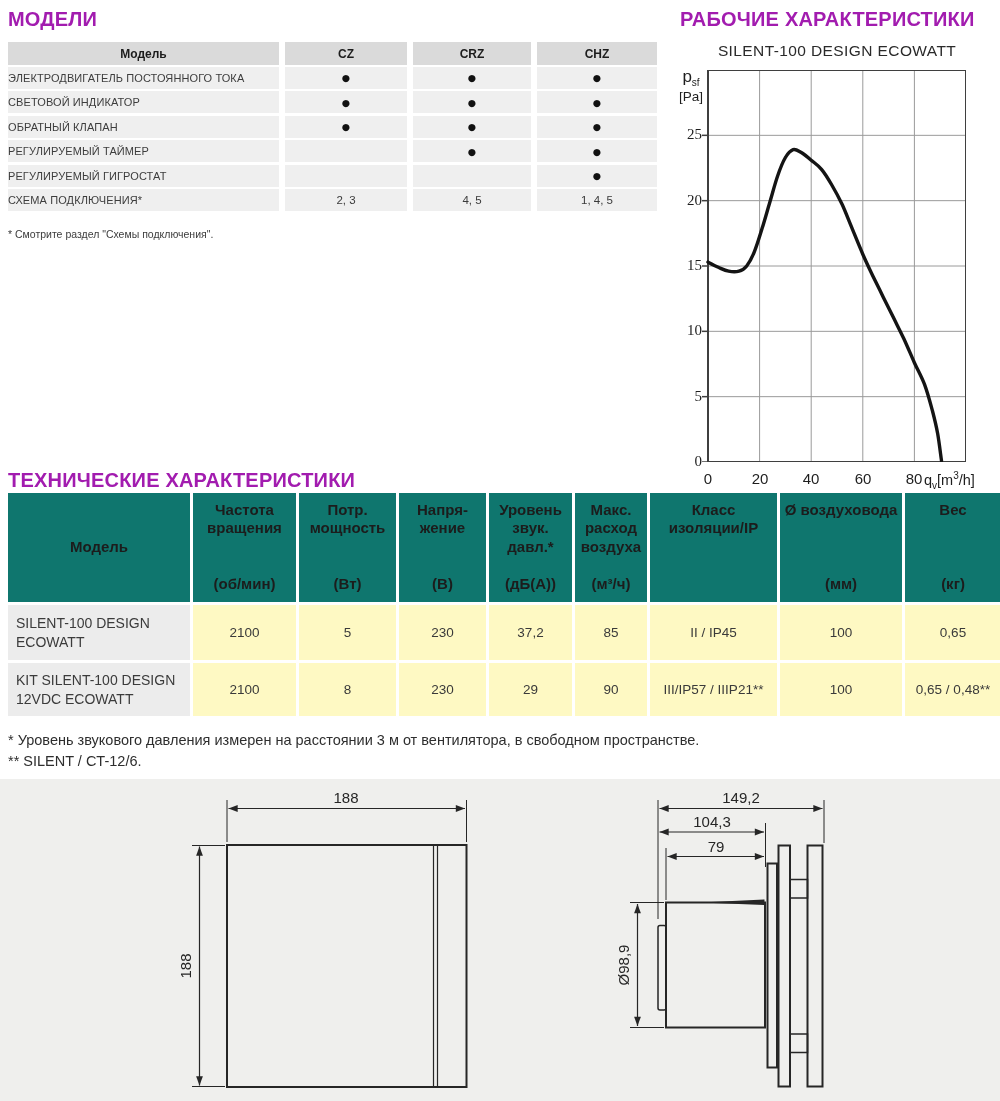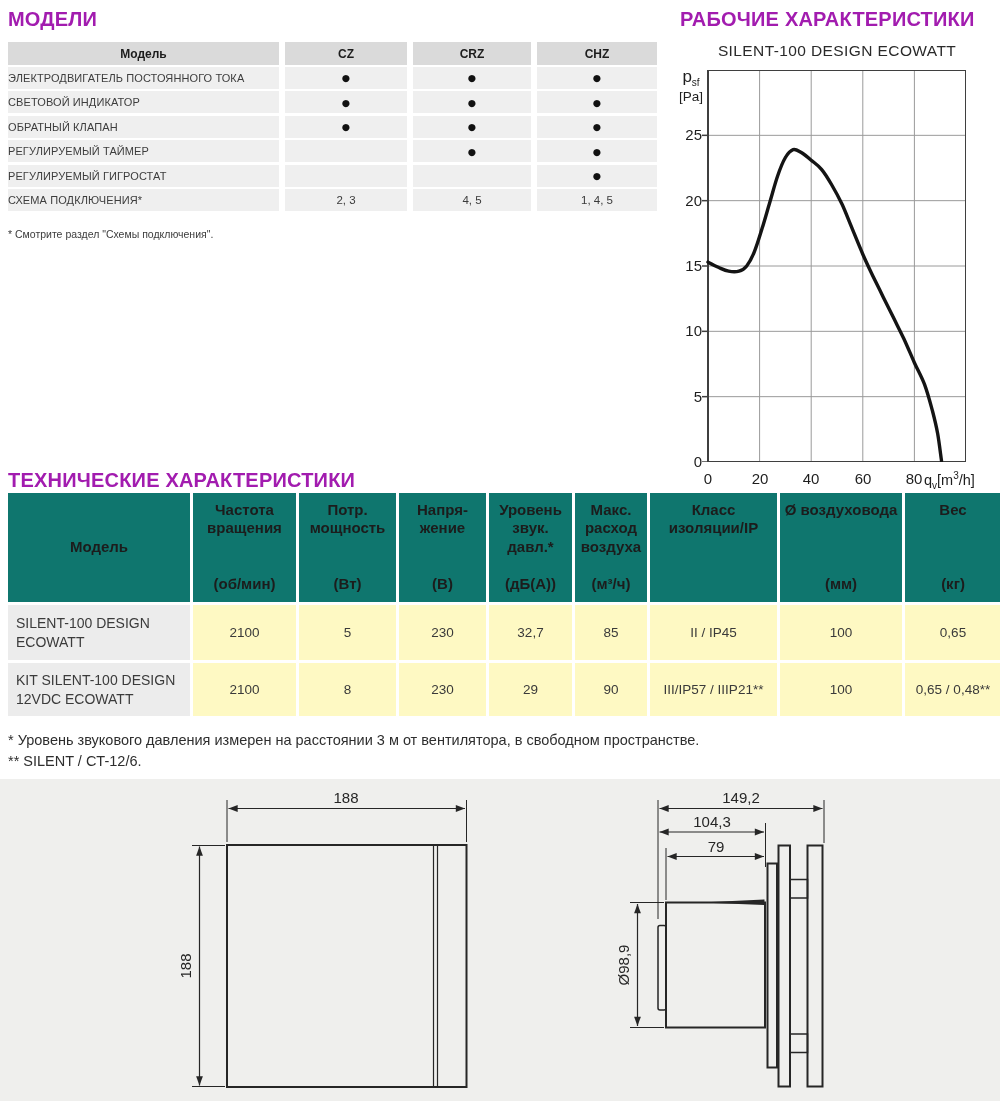--- a/index.html
+++ b/index.html
@@ -27,21 +27,21 @@
   #chart-block { position:absolute; left:660px; top:6px; width:340px; height:488px; }
   #chart-heading { position:absolute; left:20px; top:2px; }
   #chart-title { position:absolute; left:48px; top:36px; width:258px; text-align:center;
     font-size:15.5px; color:#2a2a2a; letter-spacing:.4px; }
   #perf-svg { position:absolute; left:42px; top:64px; }
   #ylabel-block { position:absolute; left:16px; top:62px; width:30px; text-align:center;
     color:#1e1e1e; line-height:1.05; }
   #ylabel-block .pl { font-size:17px; }
   #ylabel-block sub { font-size:10px; }
   #ylabel-block .unit { font-size:13.5px; margin-top:1px; }
-  .ytick { position:absolute; width:26px; left:16px; text-align:right; font-size:15px; color:#1e1e1e; }
+  .ytick { position:absolute; width:26px; left:16px; text-align:right; font-size:15px; color:#1e1e1e;font-family:Liberation Serif, serif; }
   .xtick { position:absolute; width:34px; top:464px; text-align:center; font-size:15px; color:#1e1e1e; }
   #xunit { position:absolute; left:264px; top:464px; font-size:14.5px; color:#1e1e1e; white-space:nowrap; }
   #xunit sub { font-size:10px; } #xunit sup { font-size:10px; }
 
   
   #tech-heading { position:absolute; left:8px; top:469px; }
   #tech-table { position:absolute; left:8px; top:493px; display:grid;
     grid-template-columns:182px 103px 97px 87px 83px 72px 127px 122px 96px;
     grid-template-rows:109px 55px 53px; column-gap:3px; row-gap:3px; }
   .t-hdr { background:#0f766e; display:flex; flex-direction:column; justify-content:space-between;
@@ -186,21 +186,21 @@
       </div>
     <div class="t-hdr">
         <div>Вес</div>
         <div>(кг)</div>
       </div>
 
     <div class="t-model">SILENT-100 DESIGN ECOWATT</div>
     <div class="t-cell">2100</div>
     <div class="t-cell">5</div>
     <div class="t-cell">230</div>
-    <div class="t-cell">32,7</div>
+    <div class="t-cell">37,2</div>
     <div class="t-cell">85</div>
     <div class="t-cell">II / IP45</div>
     <div class="t-cell">100</div>
     <div class="t-cell">0,65</div>
 
     <div class="t-model">KIT SILENT-100 DESIGN 12VDC ECOWATT</div>
     <div class="t-cell">2100</div>
     <div class="t-cell">8</div>
     <div class="t-cell">230</div>
     <div class="t-cell">29</div>

